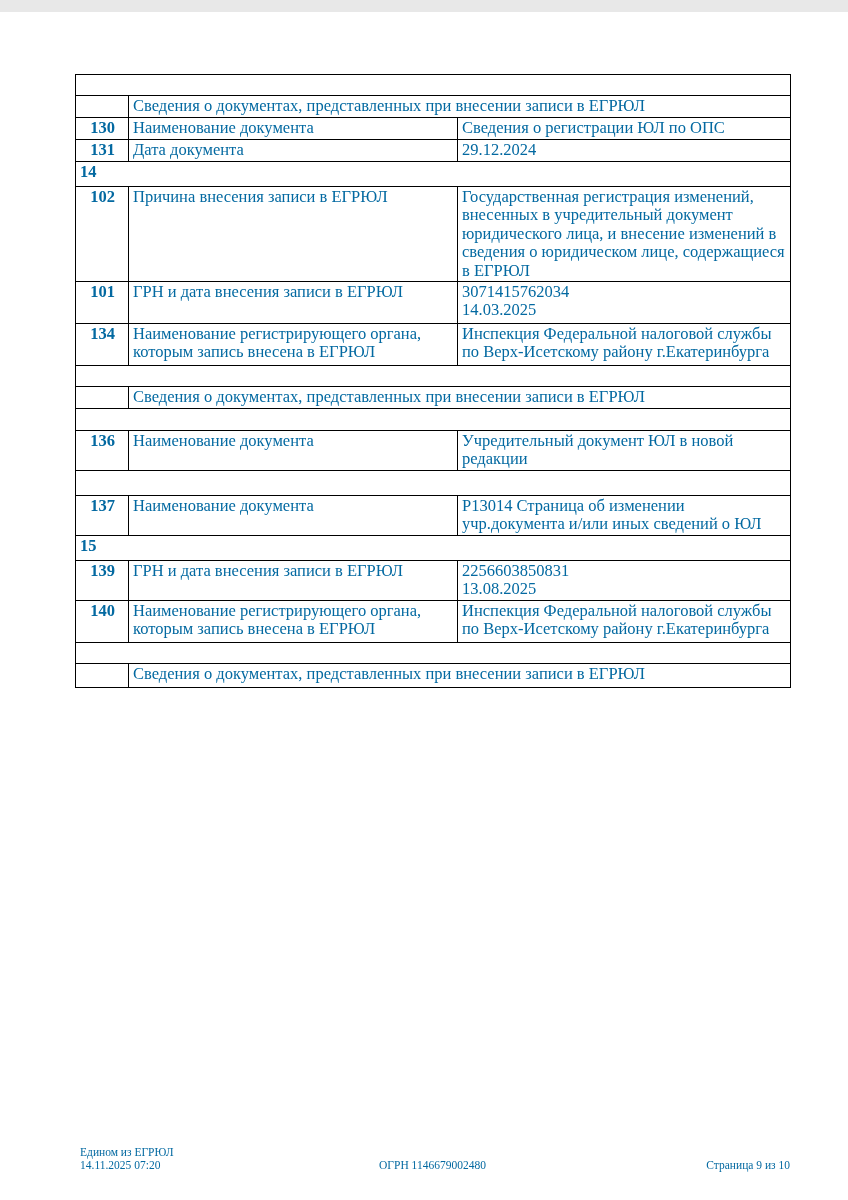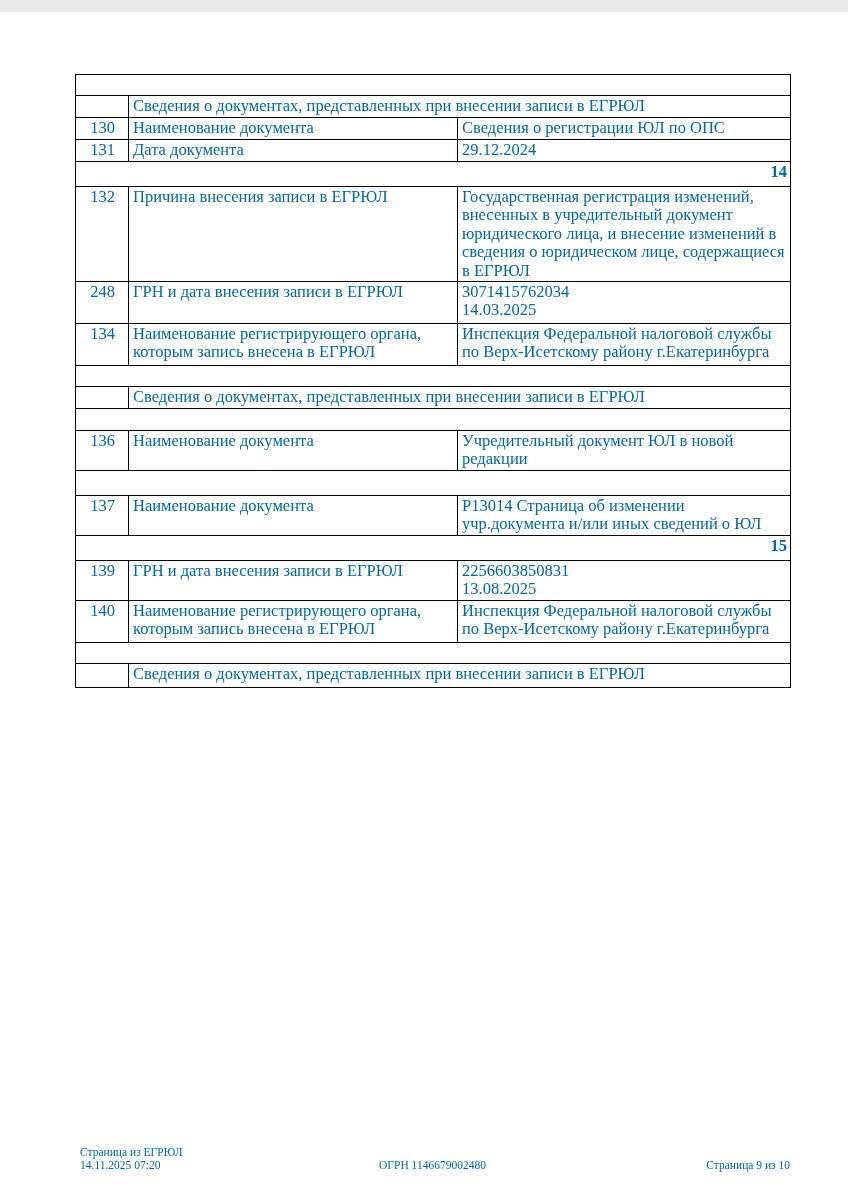--- a/index.html
+++ b/index.html
@@ -26,23 +26,24 @@
   }
   table.egrul td {
     border: 1px solid #000000;
     vertical-align: top;
     padding: 1px 3px 1px 4px;
     overflow: hidden;
   }
   td.cell-num {
     text-align: center;
     padding: 1px 2px;
+    font-weight: bold;
   }
   td.cell-section {
-    text-align: right;
+    text-align: left;
     font-weight: bold;
   }
   td.cell-spacer { padding: 0; }
   .val-line { display: block; }
   .footer {
     position: absolute;
     left: 75px;
     width: 715px;
     font-size: 11.5px;
     line-height: 13px;
@@ -81,28 +82,28 @@
           <td class="cell-num">131</td>
           <td class="cell-label">Дата документа</td>
           <td class="cell-value">
             <span class="val-line">29.12.2024</span>
           </td>
         </tr>
         <tr style="height: 25px;">
           <td class="cell-section" colspan="3">14</td>
         </tr>
         <tr style="height: 92px;">
-          <td class="cell-num">132</td>
+          <td class="cell-num">102</td>
           <td class="cell-label">Причина внесения записи в ЕГРЮЛ</td>
           <td class="cell-value">
             <span class="val-line">Государственная регистрация изменений, внесенных в учредительный документ юридического лица, и внесение изменений в сведения о юридическом лице, содержащиеся в ЕГРЮЛ</span>
           </td>
         </tr>
         <tr style="height: 42px;">
-          <td class="cell-num">248</td>
+          <td class="cell-num">101</td>
           <td class="cell-label">ГРН и дата внесения записи в ЕГРЮЛ</td>
           <td class="cell-value">
             <span class="val-line">3071415762034</span>
             <span class="val-line">14.03.2025</span>
           </td>
         </tr>
         <tr style="height: 42px;">
           <td class="cell-num">134</td>
           <td class="cell-label">Наименование регистрирующего органа, которым запись внесена в ЕГРЮЛ</td>
           <td class="cell-value">
@@ -159,20 +160,20 @@
         </tr>
         <tr style="height: 24px;">
           <td class="cell-num"></td>
           <td class="cell-header" colspan="2">Сведения о документах, представленных при внесении записи в ЕГРЮЛ</td>
         </tr>
       </tbody>
   </table>
 
   <div class="footer" style="top:1134px;">
     <div class="footer-left">
-      <div>Страница из ЕГРЮЛ</div>
+      <div>Едином из ЕГРЮЛ</div>
       <div>14.11.2025 07:20</div>
     </div>
     <div class="footer-center">ОГРН 1146679002480</div>
     <div class="footer-right">Страница 9 из 10</div>
   </div>
 
 </div>
 
 </body></html>

